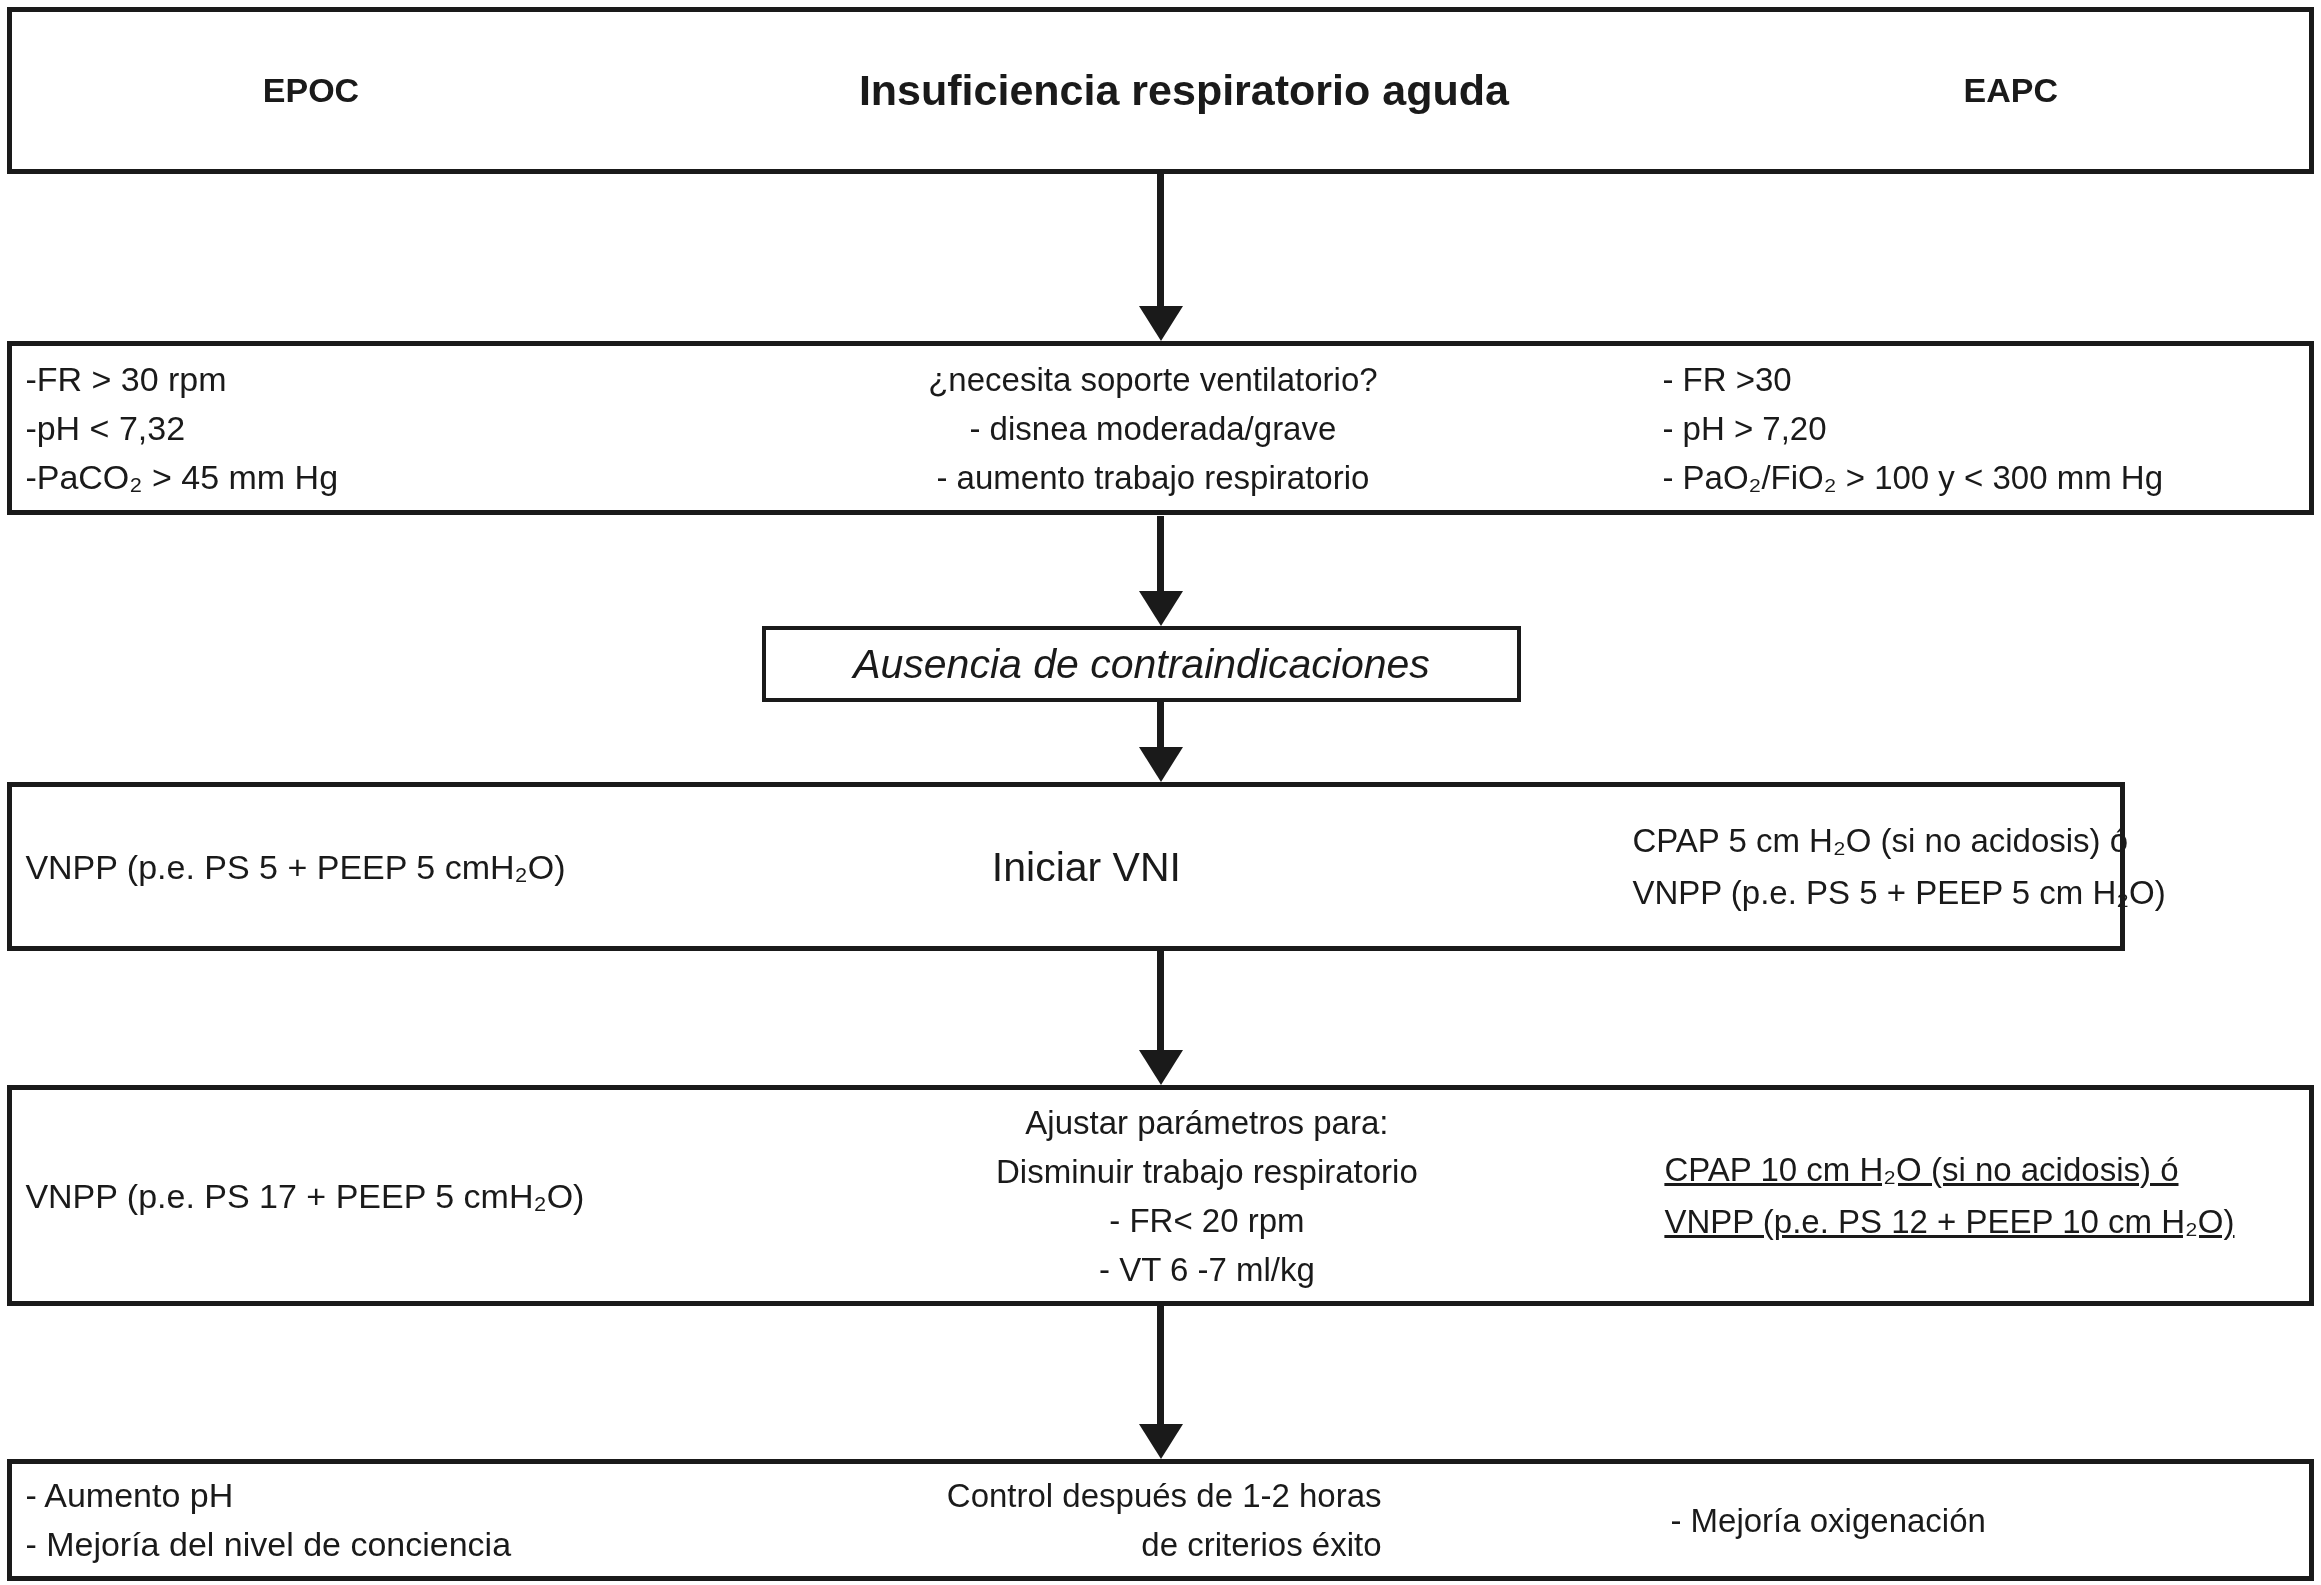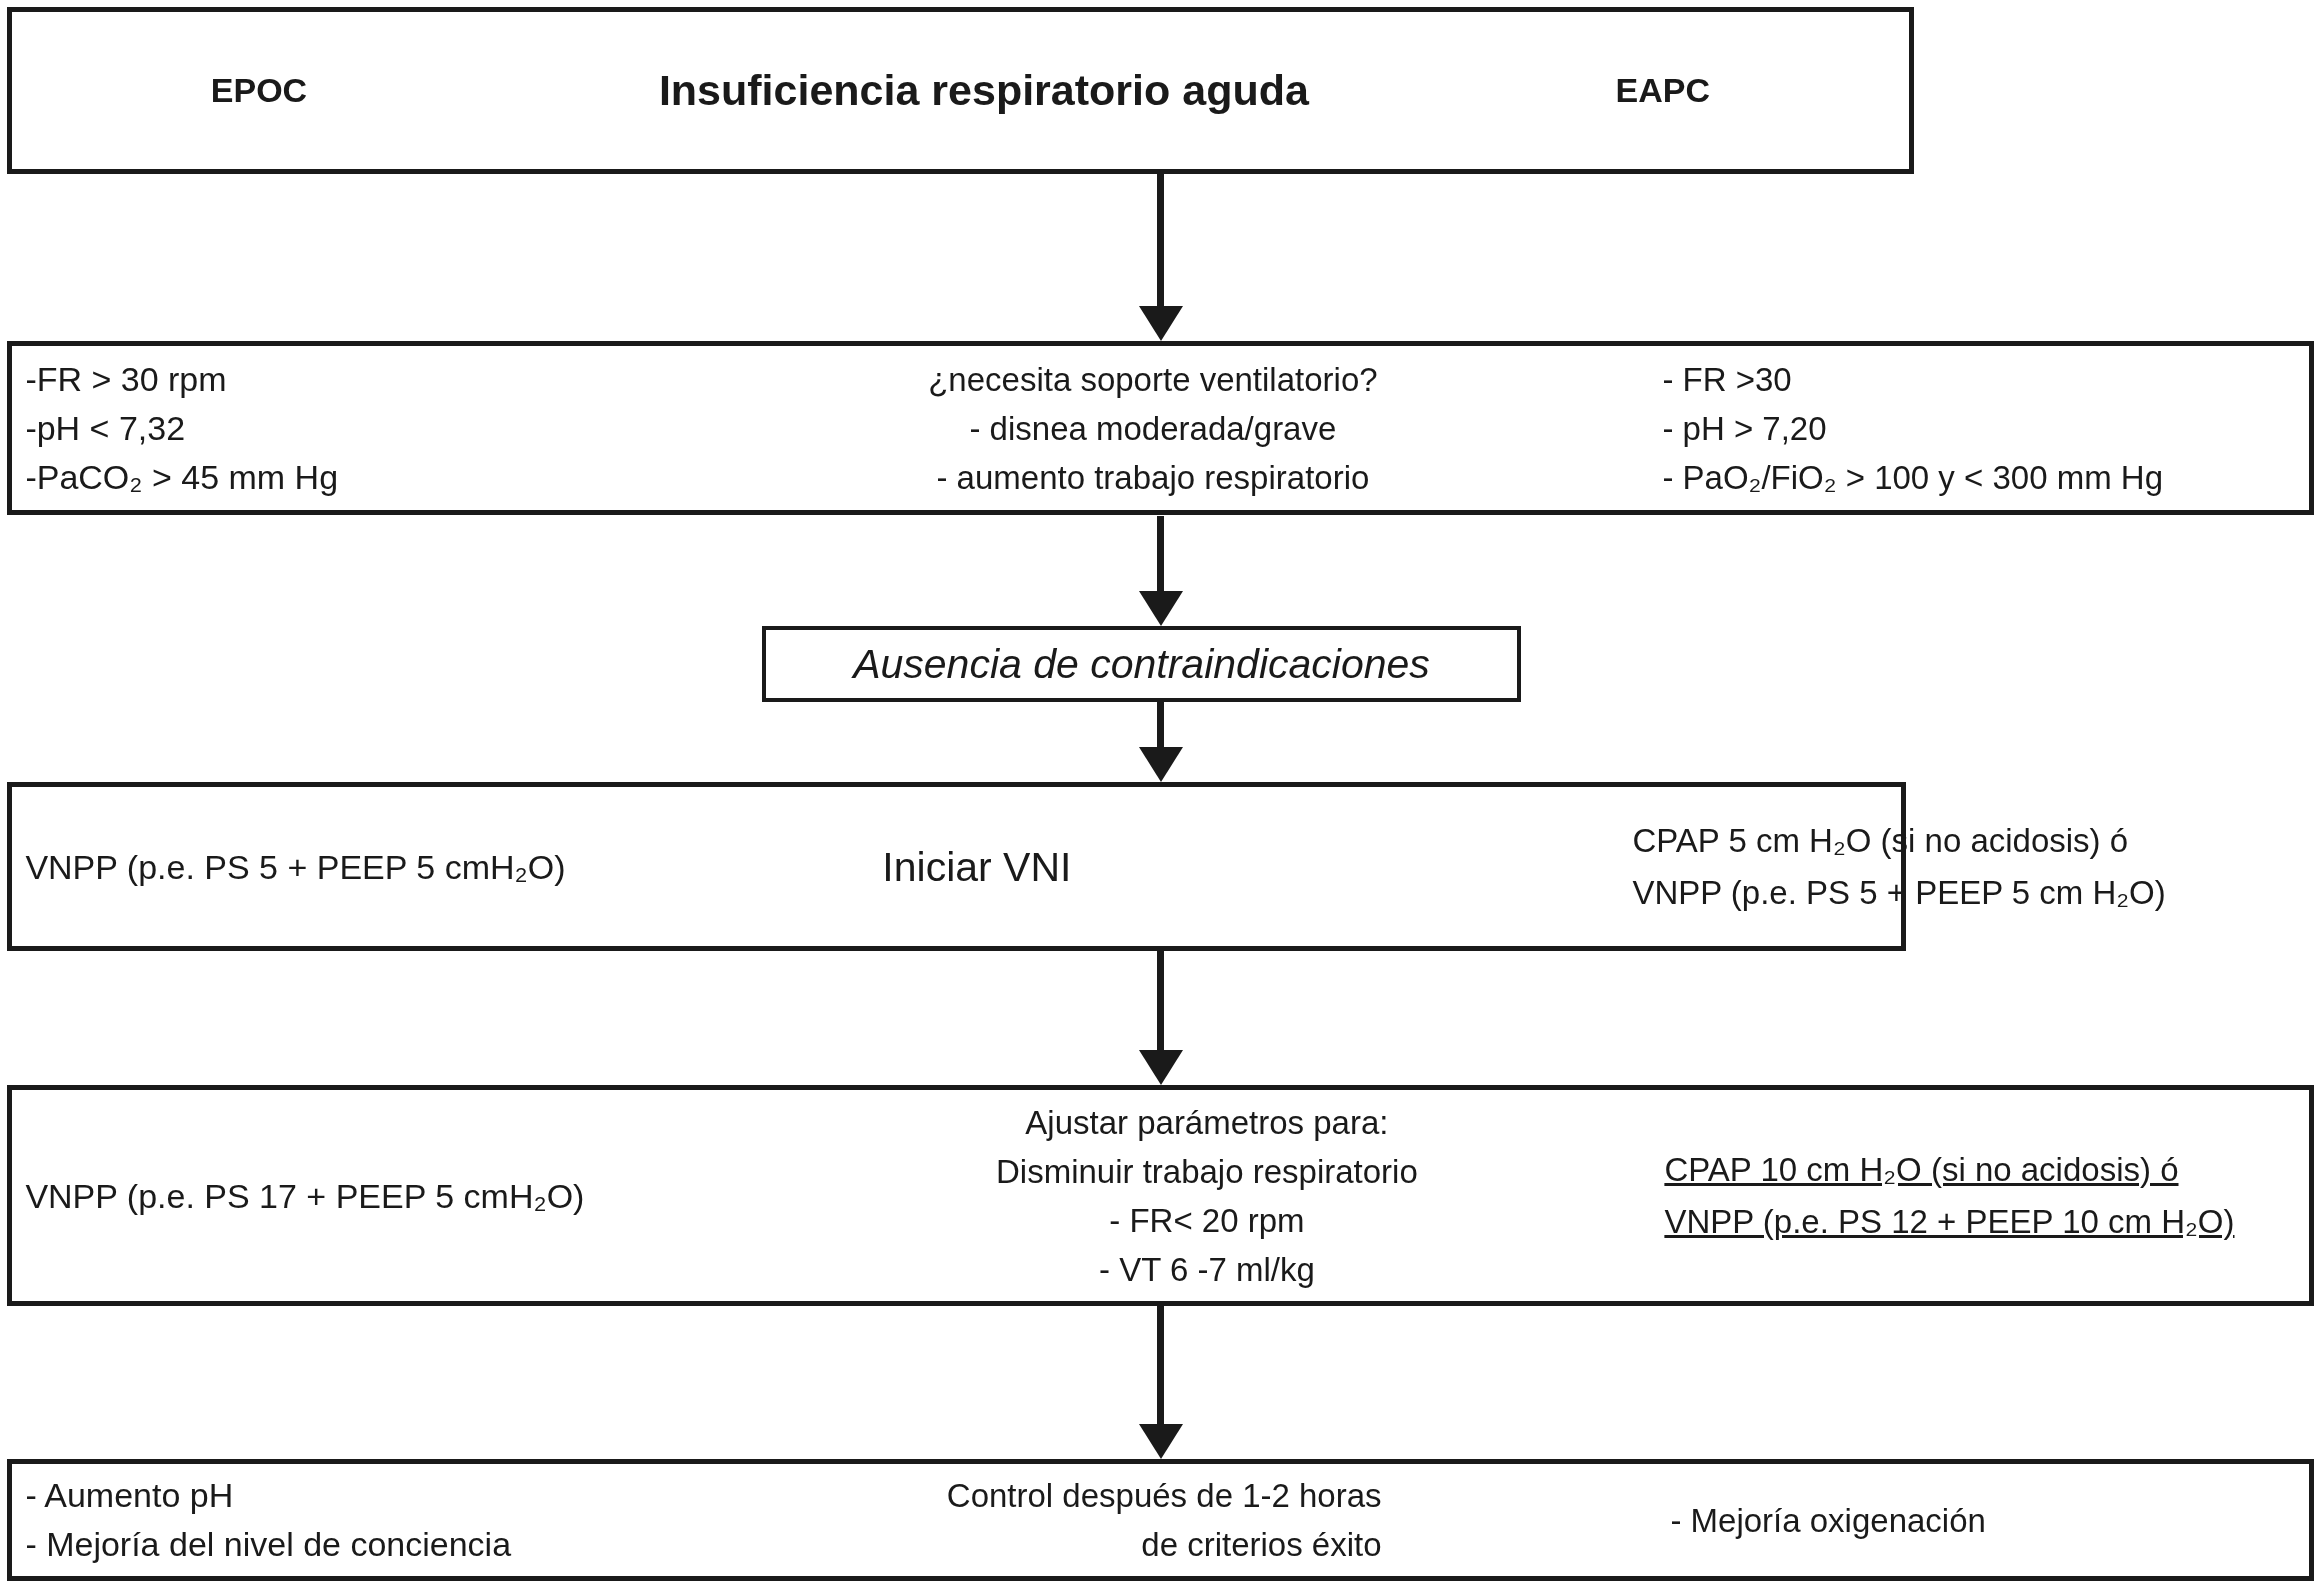--- a/index.html
+++ b/index.html
@@ -16,21 +16,21 @@
     height:1585px;
     background:var(--paper);
     overflow:hidden;
   }
   .box{
     position:absolute;
     border:5.6px solid var(--ink);
     background:var(--paper);
   }
   
-  .header-box{ left:7.4px; top:7.4px; width:1907px; height:167px; display:flex; align-items:center; }
+  .header-box{ left:7.4px; top:7.4px; width:2307px; height:167px; display:flex; align-items:center; }
   .header-cell{ text-align:center; }
   .header-side{ width:26%; font-size:34px; font-weight:bold; }
   .header-title{ flex:1; font-size:43px; font-weight:bold; position:relative; left:23px; }
 
   
   .band .col-left{
     position:absolute; left:13px; top:50%; transform:translateY(-50%);
     font-size:34px; line-height:49px; white-space:nowrap;
   }
   .band .col-center{
@@ -45,21 +45,21 @@
   .criteria-box{ left:7.4px; top:341px; width:2307px; height:174px; }
   .criteria-box .col-center{ left:calc(50% - 28px); }
   .criteria-box .col-right{ left:1650px; line-height:49px; }
 
   .contra-box{
     left:762px; top:626px; width:759px; height:76px; border-width:4.6px;
     display:flex; align-items:center; justify-content:center;
     font-size:41px; white-space:nowrap;font-style:italic;
   }
 
-  .start-box{ left:7.4px; top:782px; width:1899px; height:169px; }
+  .start-box{ left:7.4px; top:782px; width:2118px; height:169px; }
   .start-box .col-center{ left:50%; font-size:41px; }
   .start-box .col-right{ left:1620px; }
 
   .adjust-box{ left:7.4px; top:1085px; width:2307px; height:221px; }
   .adjust-box .col-center{ left:calc(50% + 26px); }
   .adjust-box .col-right{ left:1652px;text-decoration:underline; }
 
   .control-box{ left:7.4px; top:1459px; width:2307px; height:122px; }
   .control-box .col-center{ left:calc(50% - 16.7px);text-align:right; }
   .control-box .col-right{ left:1658px; line-height:49px; }

